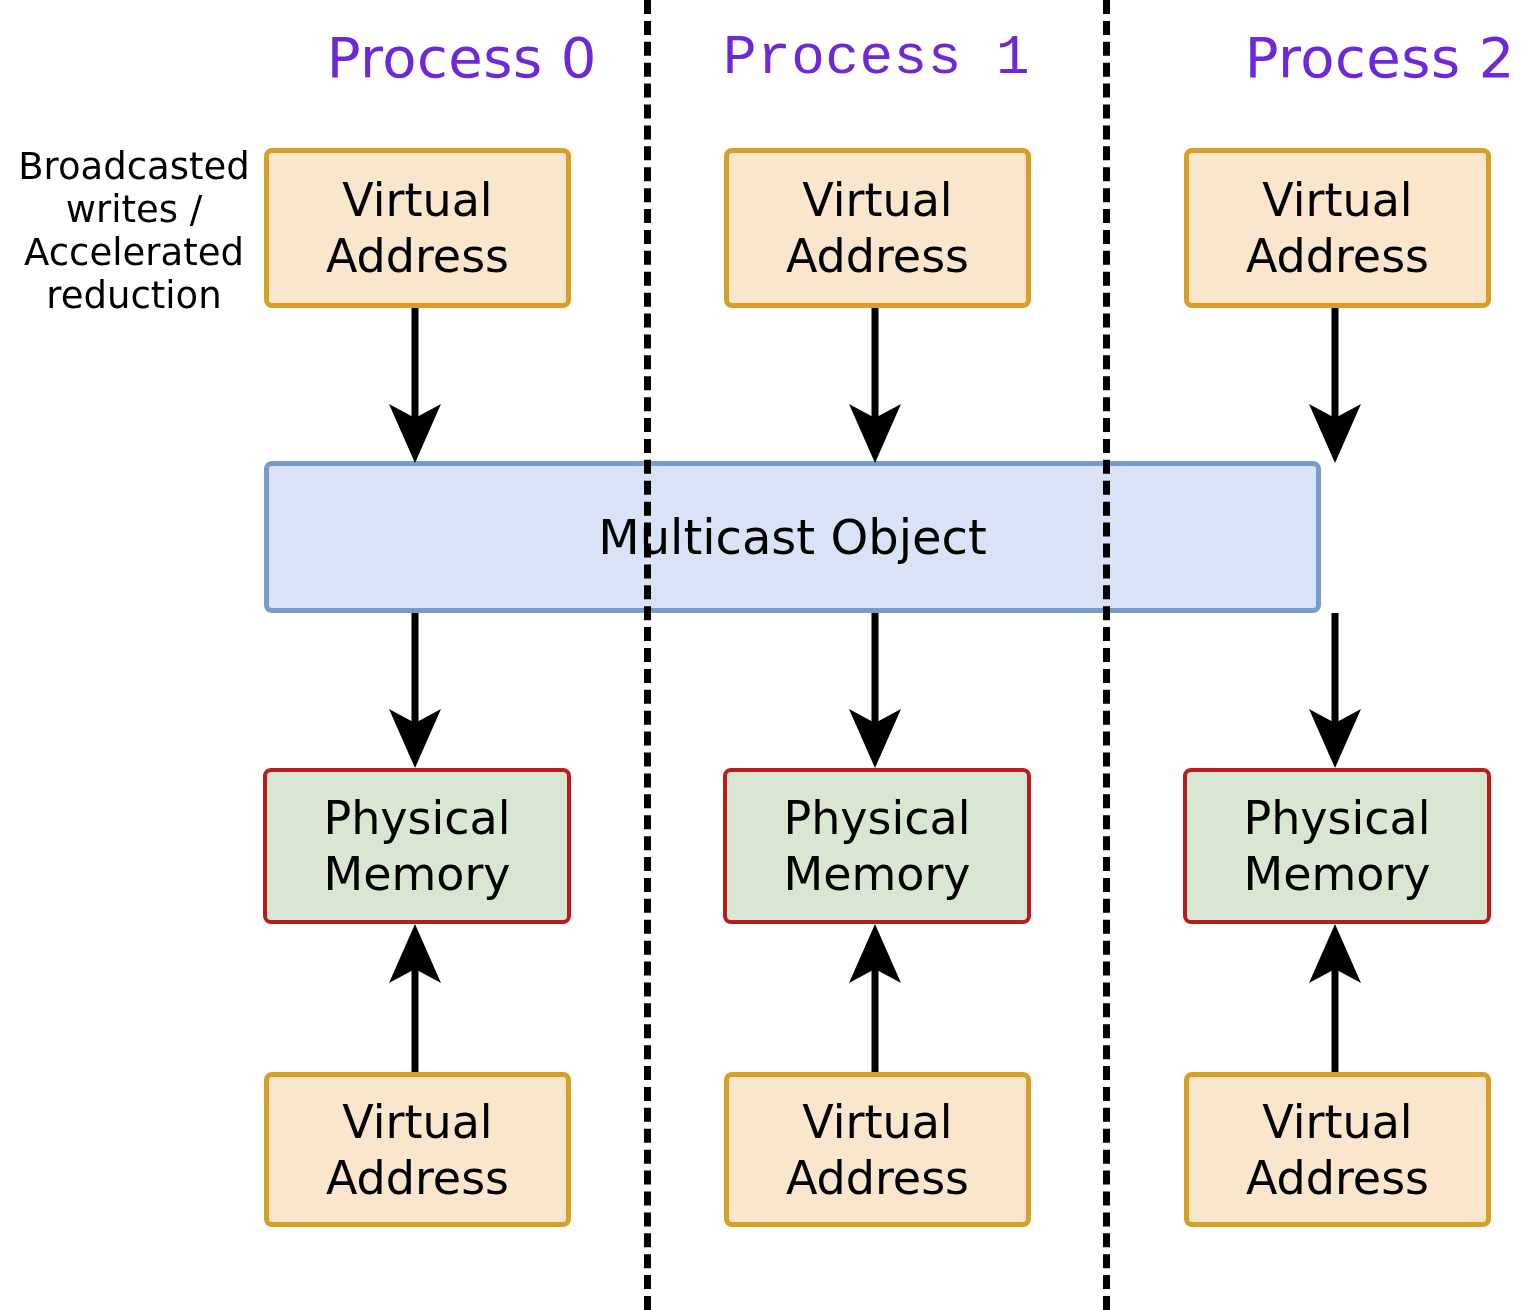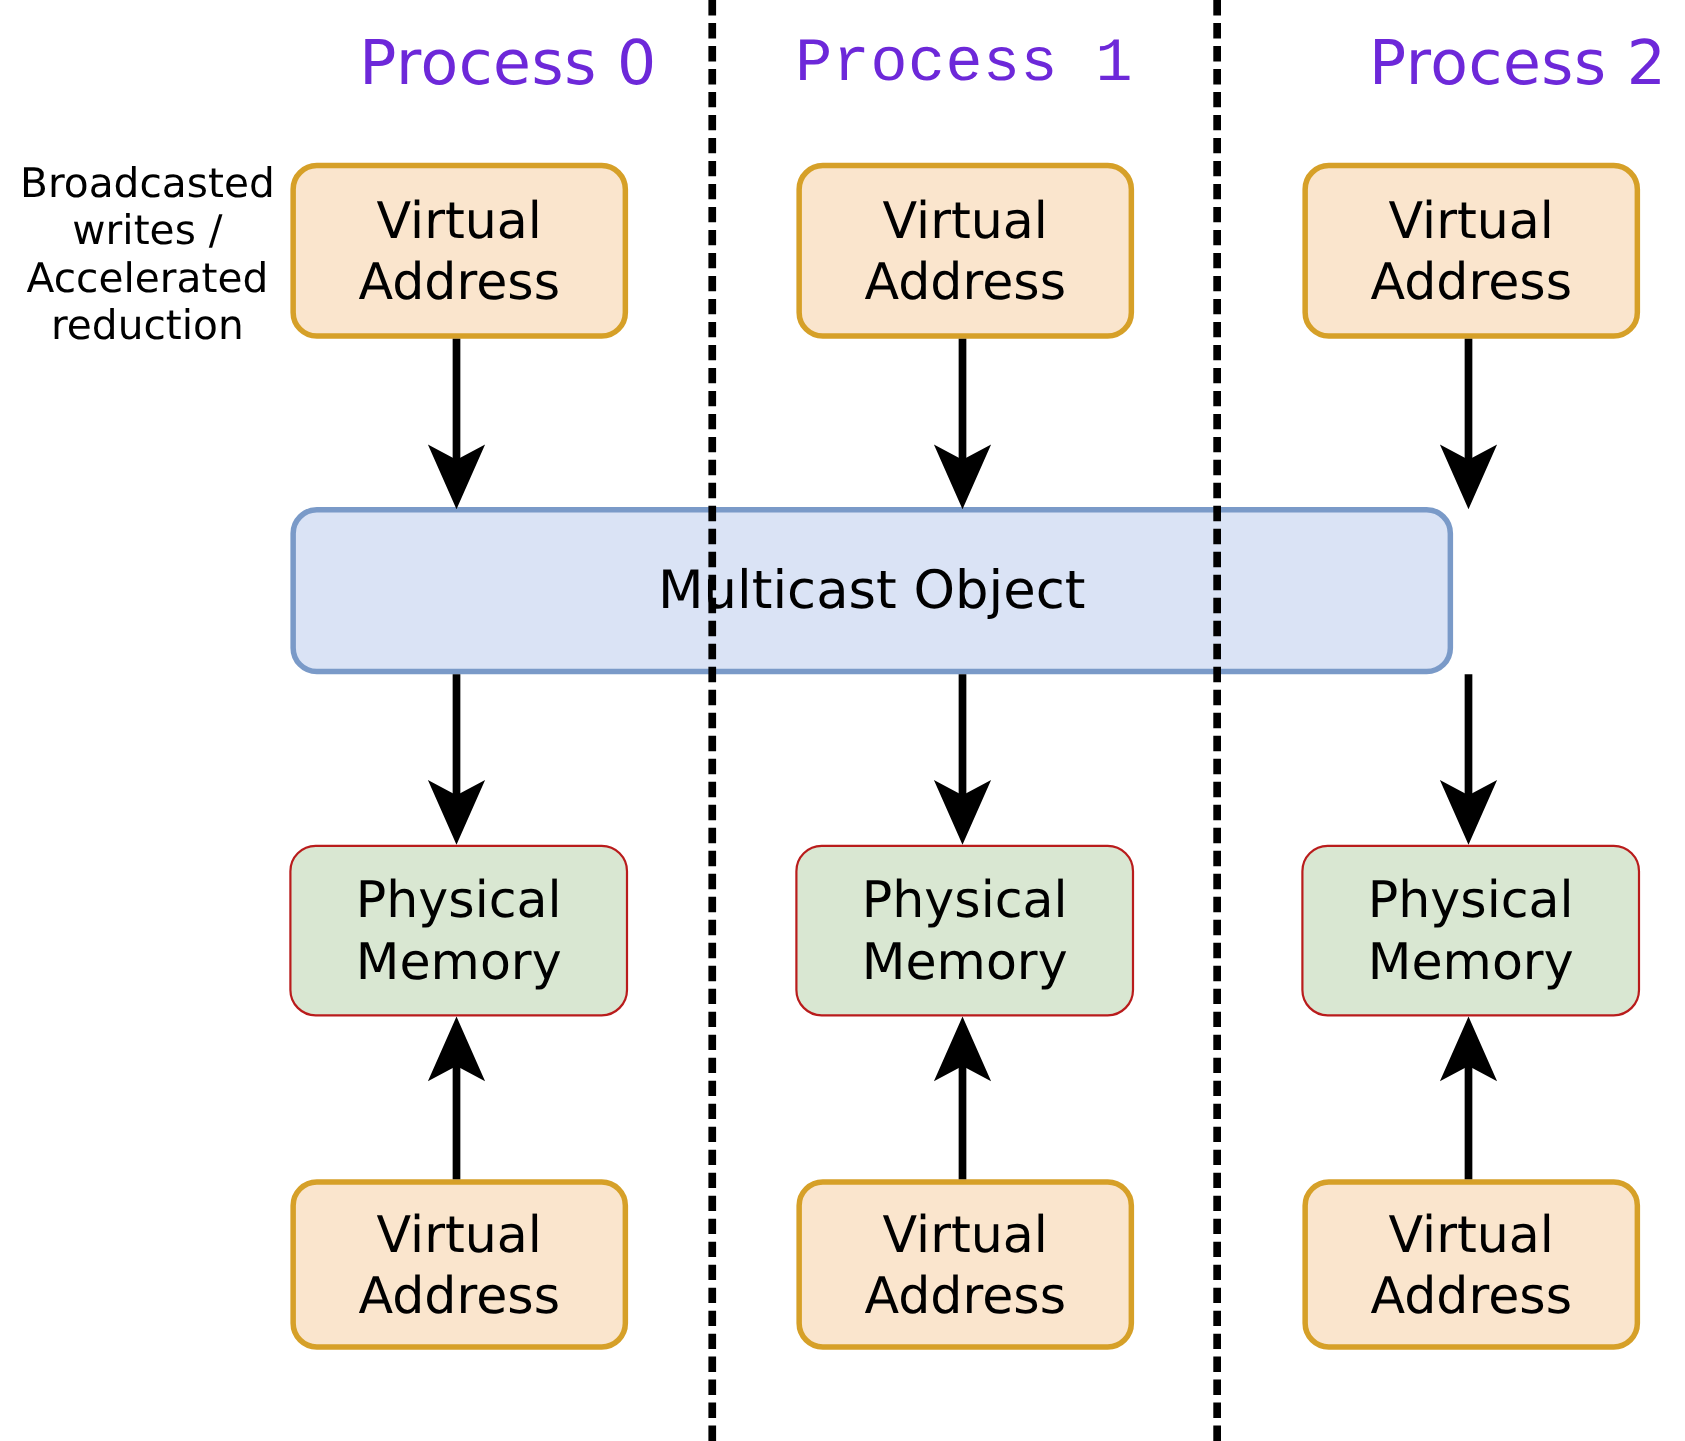--- a/index.html
+++ b/index.html
@@ -66,38 +66,38 @@
   #label-normal {
     left: 6px;
     top: 1110px;
     width: 252px;
   }
 
   
   .node {
     position: absolute;
     box-sizing: border-box;
-    border-radius: 24px;
+    border-radius: 8px;
     display: flex;
     align-items: center;
     justify-content: center;
     text-align: center;
     font-size: 46px;
     line-height: 56px;
     color: #000000;
     font-family: "DejaVu Sans", sans-serif;
     z-index: 20;
   }
   .node-va {
     background: #fae5cd;
     border: 5px solid #d6a028;
   }
   .node-pm {
     background: #d9e7d2;
-    border: 2px solid #b91c1c;
+    border: 4px solid #b91c1c;
   }
   .node-mc {
     background: #dae3f5;
     border: 5px solid #7a9ac8;
   }
 
   
   #va-top-0 { left: 264px; top: 148px; width: 307px; height: 160px; }
   #va-top-1 { left: 724px; top: 148px; width: 307px; height: 160px; }
   #va-top-2 { left: 1184px; top: 148px; width: 307px; height: 160px; }

